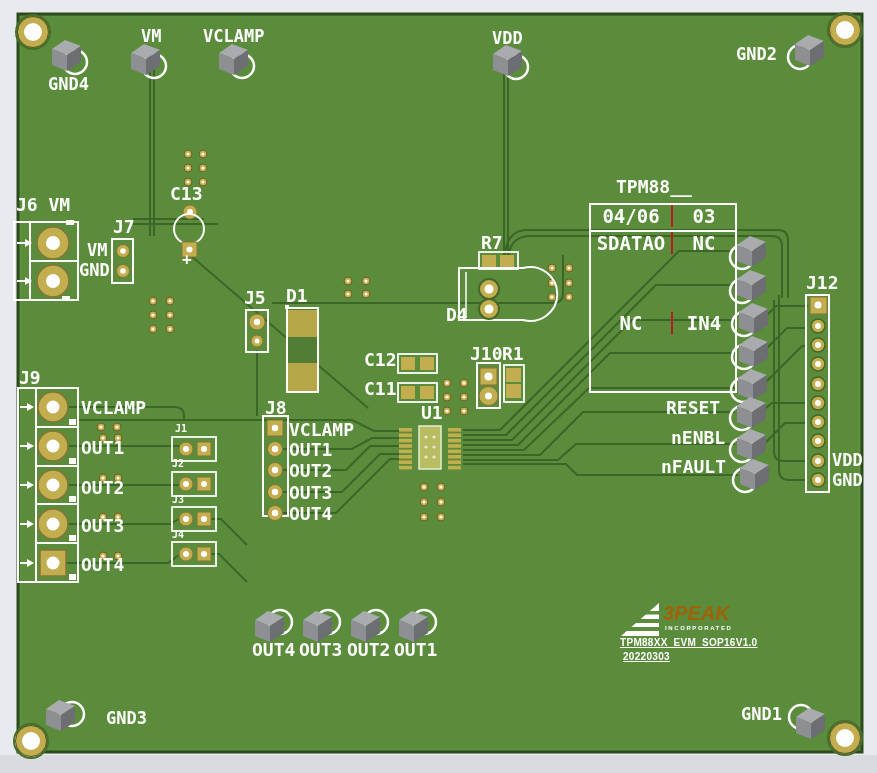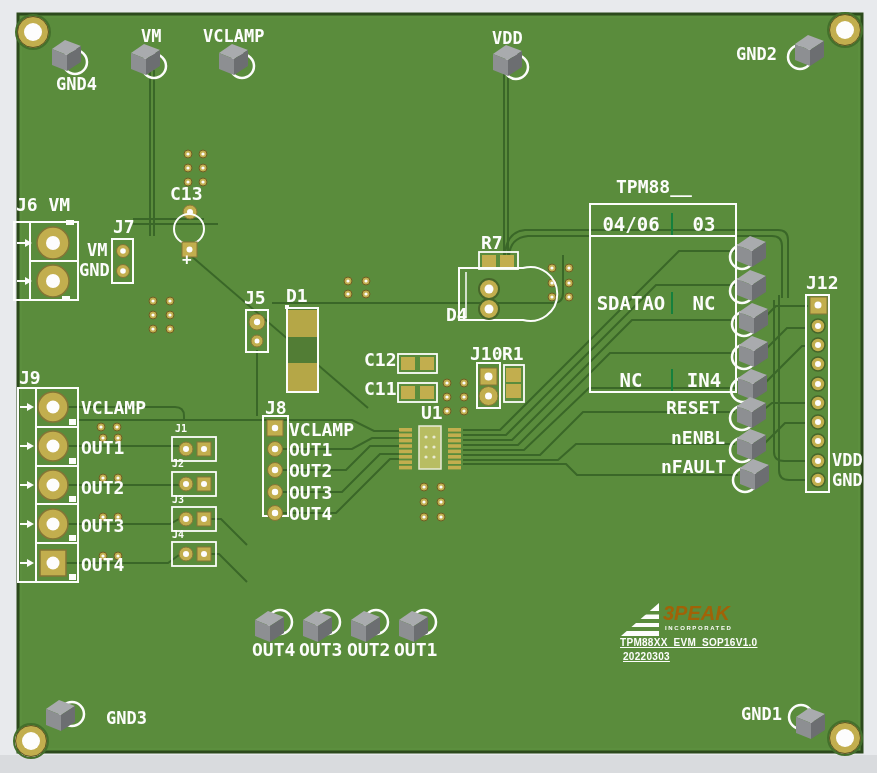--- a/index.html
+++ b/index.html
@@ -7,24 +7,24 @@
          font-family:"DejaVu Sans Mono",monospace;}
   .gfx{position:absolute;left:0;top:0;}
   .silk{position:absolute;font:bold 18px/1.05 "DejaVu Sans Mono",monospace;color:#fcfdfb;
         white-space:nowrap;letter-spacing:0;}
   .s17{font-size:17px}
   .s14{font-size:10px}
   .s16{font-size:16px}
   .pin-table{position:absolute;left:589px;top:203px;width:144px;height:186px;
              border:2px solid #fcfdfb;display:flex;flex-direction:column;
              font:bold 19px "DejaVu Sans Mono",monospace;color:#fcfdfb;}
-  .pt-row{flex:1;display:flex;align-items:flex-end;}
+  .pt-row{flex:1;display:flex;align-items:flex-start;}
   .pt-head{flex:0 0 25px;border-bottom:2px solid #fcfdfb;}
   .pt-c1{width:80px;display:flex;align-items:center;justify-content:center;}
-  .pt-c2{flex:1;border-left:2px solid #15803d;display:flex;align-items:center;justify-content:center;margin-top:8px;}
+  .pt-c2{flex:1;border-left:2px solid #b91c1c;display:flex;align-items:center;justify-content:center;}
   .brand{position:absolute;font:italic bold 20px "Liberation Sans",sans-serif;color:#a16207;}
   .brand-sub{position:absolute;font:bold 6px "Liberation Sans",sans-serif;letter-spacing:1.6px;color:#fcfdfb;}
   .tb-small{position:absolute;font:bold 10px "Liberation Sans",sans-serif;color:#fcfdfb;letter-spacing:.3px;text-decoration:underline;}
 </style>
 </head>
 <body>
 
 <div class="stage">
 
 <svg class="gfx" width="877" height="773" viewBox="0 0 877 773">
@@ -419,21 +419,21 @@
   </g>
 
   <g>
     <polygon points="621,636 659,636 659,603" fill="#fcfdfb"></polygon>
     <rect x="616" y="611" width="46" height="3.5" fill="#5a8c3c"></rect>
     <rect x="616" y="619" width="46" height="4" fill="#5a8c3c"></rect>
     <rect x="616" y="627" width="46" height="4" fill="#5a8c3c"></rect>
   </g>
 </svg>
 
-<div class="silk s17" style="left:56px;top:76px">GND4</div>
+<div class="silk s17" style="left:48px;top:76px">GND4</div>
 <div class="silk s17" style="left:141px;top:28px">VM</div>
 <div class="silk s17" style="left:203px;top:28px">VCLAMP</div>
 <div class="silk s17" style="left:492px;top:30px">VDD</div>
 <div class="silk s17" style="left:736px;top:46px">GND2</div>
 <div class="silk s17" style="left:106px;top:710px">GND3</div>
 <div class="silk s17" style="left:741px;top:706px">GND1</div>
 
 <div class="silk" style="left:16px;top:196px">J6 VM</div>
 <div class="silk" style="left:113px;top:218px">J7</div>
 <div class="silk s17" style="left:87px;top:242px">VM</div>

